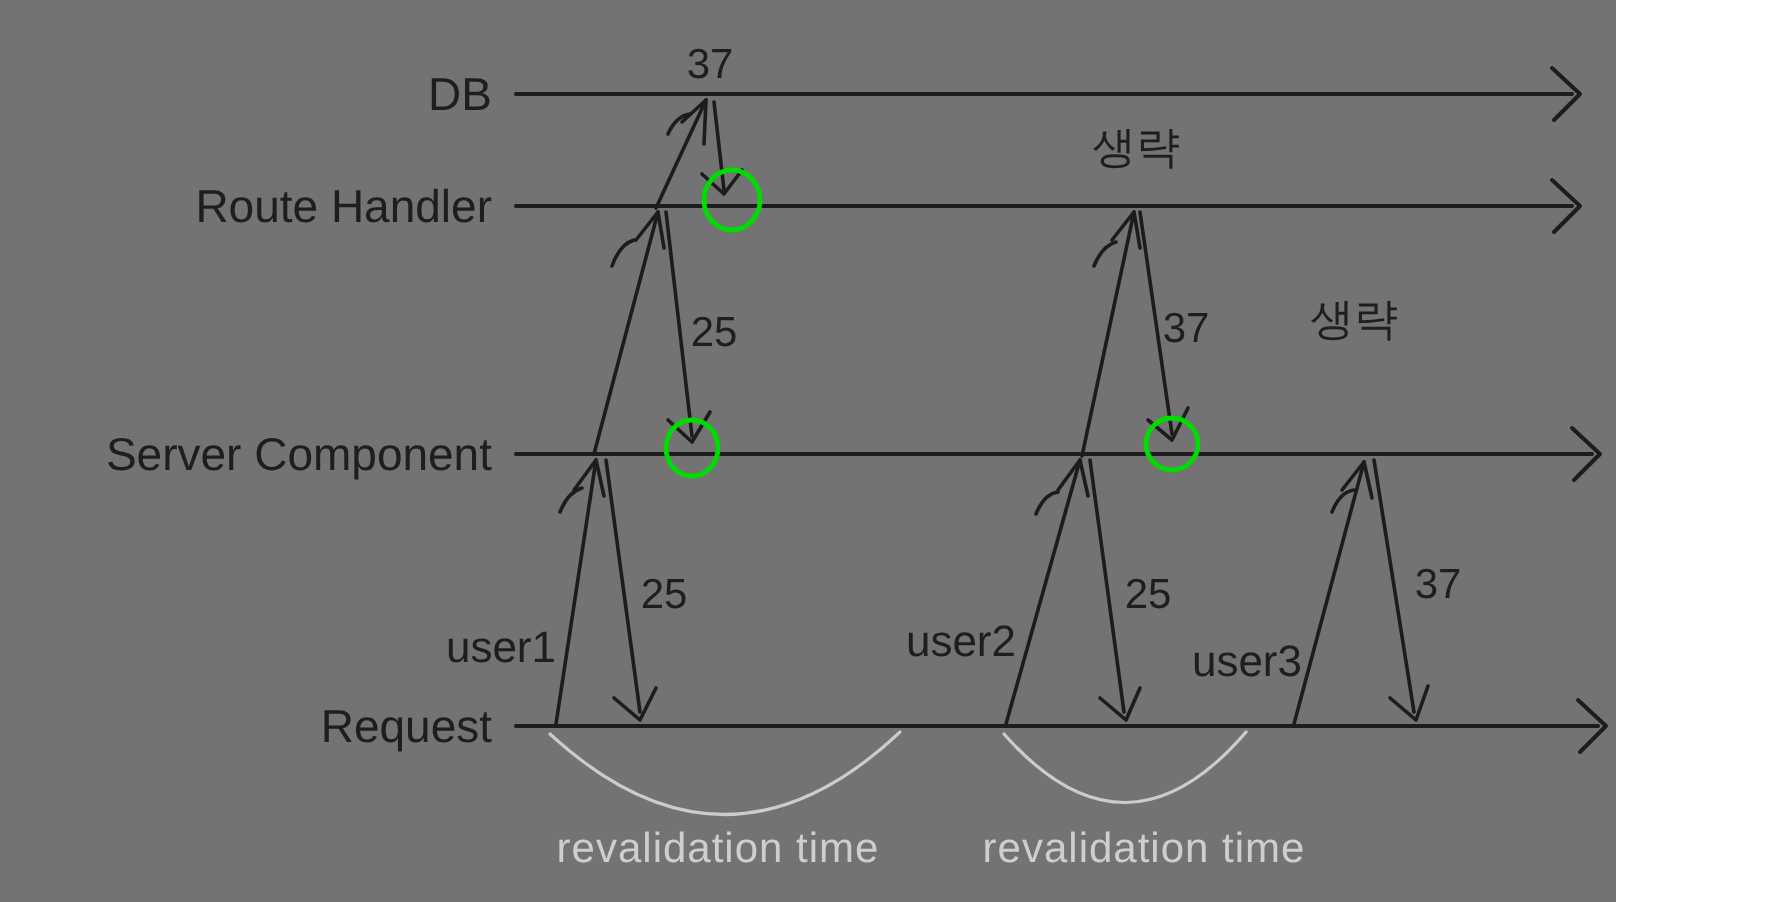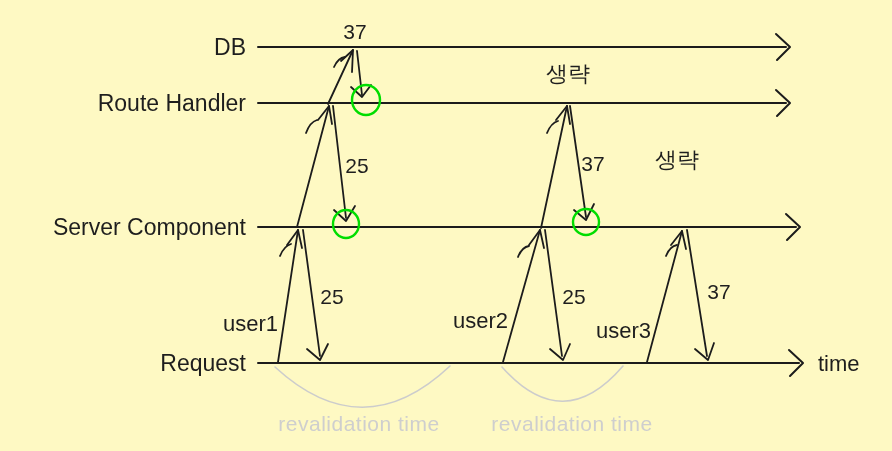--- a/index.html
+++ b/index.html
@@ -2,23 +2,23 @@
 <html><head>
 <meta charset="utf-8">
 <style>
   html, body {
     margin: 0;
     padding: 0;
     background: #ffffff;
   }
   .stage {
     position: relative;
-    width: 892px;
+    width: 808px;
     height: 451px;
-    background: #fef9c3;
+    background: #737373;
     overflow: hidden;
   }
   svg text {
     fill: #1e1e1e;
     font-family: "Liberation Sans", sans-serif;
   }
   .ln  { stroke: #1c1c1c; stroke-width: 2;   fill: none; stroke-linecap: round; stroke-linejoin: round; }
   .ar  { stroke: #1c1c1c; stroke-width: 1.8; fill: none; stroke-linecap: round; stroke-linejoin: round; }
   .hl  { stroke: #00dd00; stroke-width: 2.4; fill: none; }
   .mu  { stroke: #cccccc; stroke-width: 1.6; fill: none; stroke-linecap: round; }

